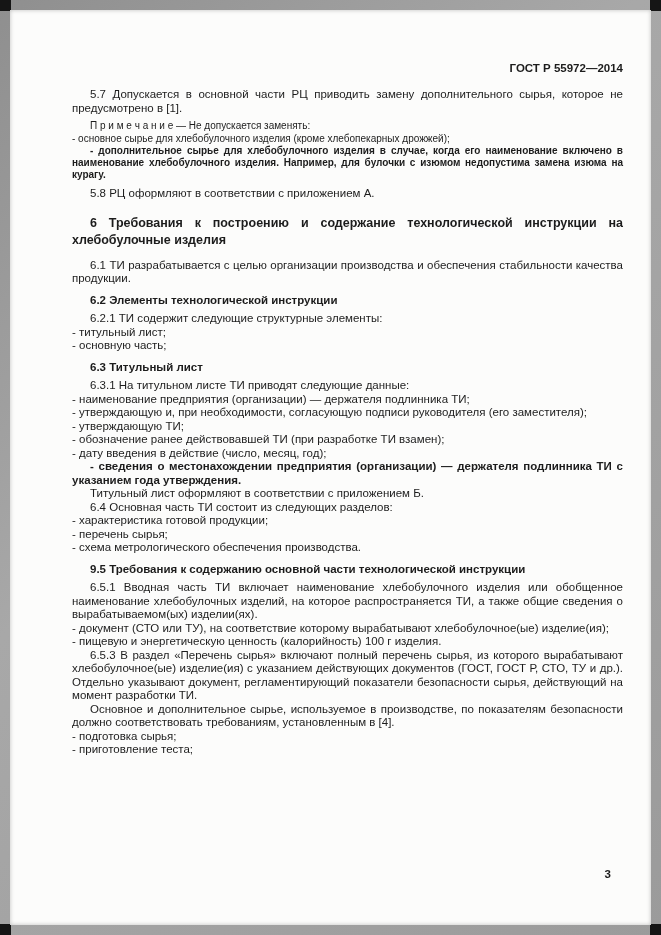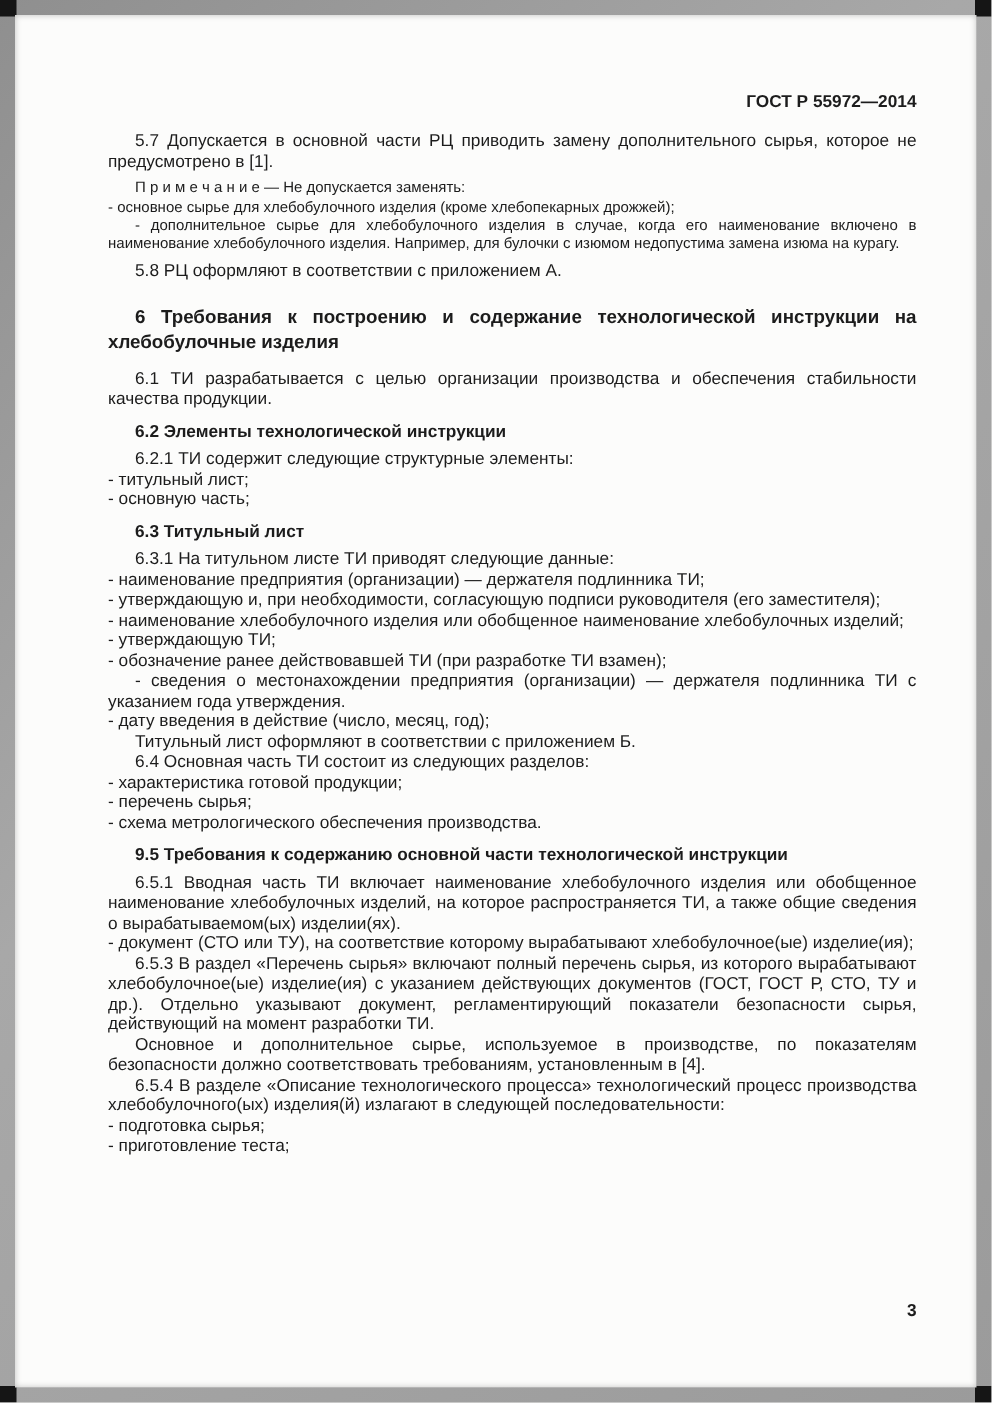--- a/index.html
+++ b/index.html
@@ -22,21 +22,21 @@
   .corner.bl{bottom:0;left:0;}
   .corner.br{bottom:0;right:0;}
   .page{
     position:absolute;top:10px;left:10px;right:10px;bottom:10px;
     background:#fcfcfb;
     box-shadow:inset 0 0 4px rgba(0,0,0,.25);
     color:#1c1c1c;
   }
   .content{
     position:absolute;
-    top:52px;left:62px;right:40px;
+    top:52px;left:62px;right:28px;
   }
   .header{
     text-align:right;
     font-weight:bold;
     font-size:11.5px;
     margin-bottom:14px;
   }
   .content p{
     margin:0;
     font-size:11.5px;
@@ -49,21 +49,21 @@
     font-size:10px !important;
     line-height:12px !important;
     text-indent:18px;
     margin:5px 0 1px !important;
   }
   .p-note{
     font-size:10px !important;
     line-height:12px !important;
   }
   .p-list{}
-  .p-indent{text-indent:18px;}
+  .p-indent{text-indent:18px;font-weight:bold;}
   .h-section{
     font-weight:bold;
     font-size:12.5px !important;
     line-height:17px !important;
     text-indent:18px;
     margin:14px 0 10px !important;
   }
   .h-sub{
     font-weight:bold;
     text-indent:18px;
@@ -97,35 +97,34 @@
           <p class="h-section">6 Требования к построению и содержание технологической инструкции на хлебобулочные изделия</p>
           <p class="p-body">6.1 ТИ разрабатывается с целью организации производства и обеспечения стабильности качества продукции.</p>
           <p class="h-sub">6.2 Элементы технологической инструкции</p>
           <p class="p-body">6.2.1 ТИ содержит следующие структурные элементы:</p>
           <p class="p-list">- титульный лист;</p>
           <p class="p-list">- основную часть;</p>
           <p class="h-sub">6.3 Титульный лист</p>
           <p class="p-body">6.3.1 На титульном листе ТИ приводят следующие данные:</p>
           <p class="p-list">- наименование предприятия (организации) — держателя подлинника ТИ;</p>
           <p class="p-list">- утверждающую и, при необходимости, согласующую подписи руководителя (его заместителя);</p>
-          <p class="p-list">- наименование хлебобулочного изделия или обобщенное наименование хлебобулочных изделий;</p>
           <p class="p-list">- утверждающую ТИ;</p>
           <p class="p-list">- обозначение ранее действовавшей ТИ (при разработке ТИ взамен);</p>
+          <p class="p-list">- дату введения в действие (число, месяц, год);</p>
           <p class="p-list p-indent">- сведения о местонахождении предприятия (организации) — держателя подлинника ТИ с указанием года утверждения.</p>
-          <p class="p-list">- дату введения в действие (число, месяц, год);</p>
           <p class="p-body">Титульный лист оформляют в соответствии с приложением Б.</p>
           <p class="p-body">6.4 Основная часть ТИ состоит из следующих разделов:</p>
           <p class="p-list">- характеристика готовой продукции;</p>
           <p class="p-list">- перечень сырья;</p>
           <p class="p-list">- схема метрологического обеспечения производства.</p>
           <p class="h-sub">9.5 Требования к содержанию основной части технологической инструкции</p>
           <p class="p-body">6.5.1 Вводная часть ТИ включает наименование хлебобулочного изделия или обобщенное наименование хлебобулочных изделий, на которое распространяется ТИ, а также общие сведения о вырабатываемом(ых) изделии(ях).</p>
           <p class="p-list">- документ (СТО или ТУ), на соответствие которому вырабатывают хлебобулочное(ые) изделие(ия);</p>
+          <p class="p-list">- пищевую и энергетическую ценность (калорийность) 100 г изделия.</p>
           <p class="p-body">6.5.3 В раздел «Перечень сырья» включают полный перечень сырья, из которого вырабатывают хлебобулочное(ые) изделие(ия) с указанием действующих документов (ГОСТ, ГОСТ Р, СТО, ТУ и др.). Отдельно указывают документ, регламентирующий показатели безопасности сырья, действующий на момент разработки ТИ.</p>
           <p class="p-body">Основное и дополнительное сырье, используемое в производстве, по показателям безопасности должно соответствовать требованиям, установленным в [4].</p>
-          <p class="p-body">6.5.4 В разделе «Описание технологического процесса» технологический процесс производства хлебобулочного(ых) изделия(й) излагают в следующей последовательности:</p>
           <p class="p-list">- подготовка сырья;</p>
           <p class="p-list">- приготовление теста;</p>
         </div>
     </div>
     <div class="page-number">3</div>
   </div>
 </div>
 
 </body></html>

